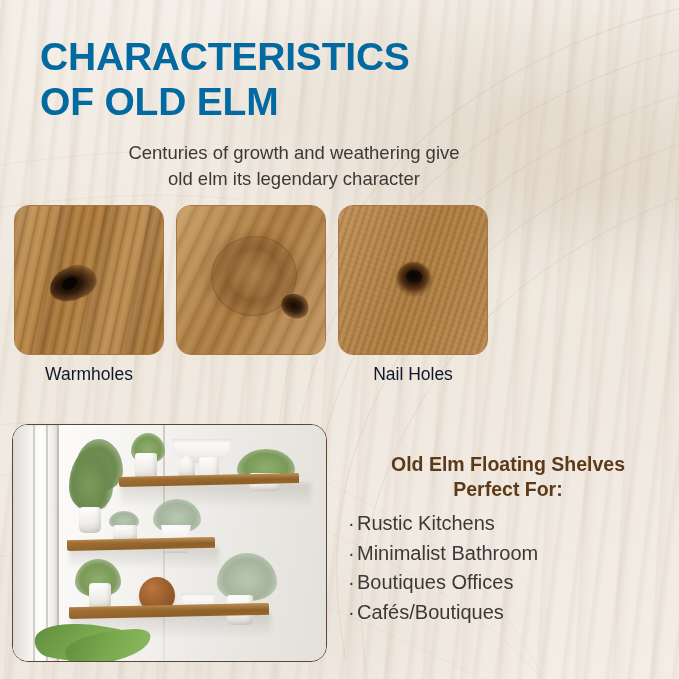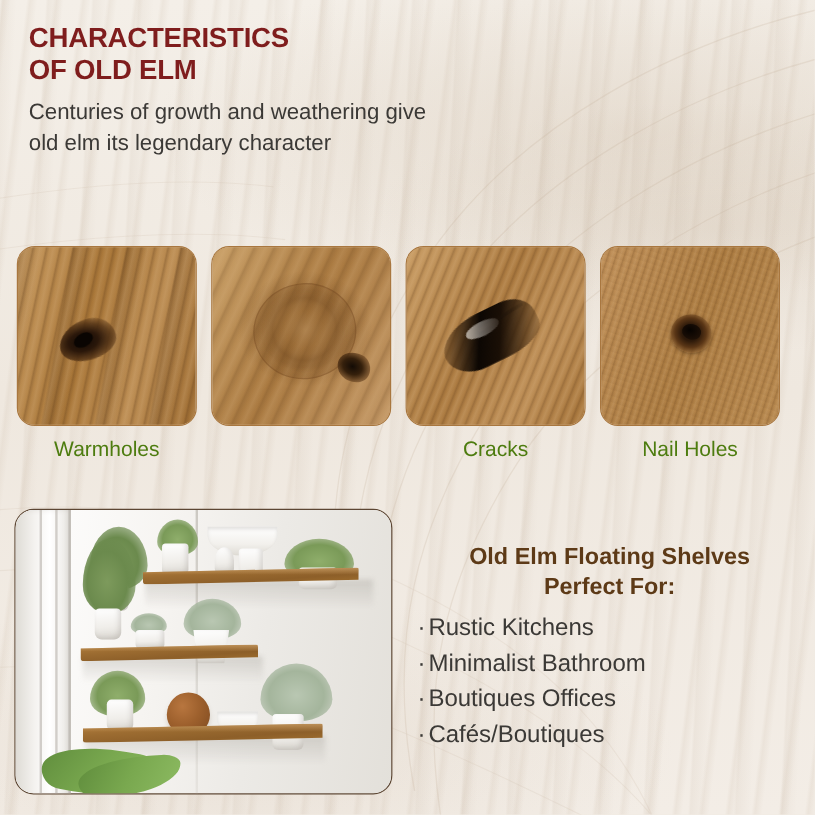--- a/index.html
+++ b/index.html
@@ -56,38 +56,39 @@
   }
 
   
   .header {
     position: absolute;
     left: 24px;
     top: 18px;
     width: 540px;
   }
   .title {
-    margin: 0;
+    margin: 16px;
     font-family: "Liberation Sans", sans-serif;
     font-weight: bold;
-    font-size: 23px;
+    font-size: 39px;
     line-height: 1.16;
     letter-spacing: -0.2px;
-    color: #7f1d1d;
+    color: #0369a1;
     text-transform: uppercase;
     white-space: pre-line;
   }
   .subtitle {
     margin: 9px 0 0 0;
     font-family: "Liberation Sans", sans-serif;
     font-weight: normal;
     font-size: 18.5px;
     line-height: 1.38;
     color: #3b3936;
     white-space: pre-line;
+    text-align: center;
   }
 
   
   .swatch-row {
     position: absolute;
     left: 14px;
     top: 205px;
     width: 651px;
     display: flex;
     gap: 12px;
@@ -102,21 +103,21 @@
     border-radius: 15px;
     border: 1.5px solid #a9773f;
     overflow: hidden;
     box-sizing: border-box;
   }
   .swatch-label {
     margin-top: 9px;
     text-align: center;
     font-family: "Liberation Sans", sans-serif;
     font-size: 17.5px;
-    color: #4d7c0f;
+    color: #0f172a;
     line-height: 1.2;
   }
 
   
   .wood-base {
     position: absolute;
     inset: 0;
   }
   .wood-1 {
     background-color: #b08048;
@@ -436,28 +437,20 @@
     </div>
 
     <div class="swatch">
       <div class="swatch-img">
         <div class="wood-base wood-2"></div>
         <div class="defect knot-ring"></div>
         <div class="defect knot-dark"></div>
       </div>
     </div>
 
-    <div class="swatch">
-      <div class="swatch-img">
-        <div class="wood-base wood-3"></div>
-        <div class="defect crack"></div>
-        <div class="defect crack-shine"></div>
-      </div>
-      <div class="swatch-label">Cracks</div>
-    </div>
 
     <div class="swatch">
       <div class="swatch-img">
         <div class="wood-base wood-4"></div>
         <div class="defect nail-hole"></div>
       </div>
       <div class="swatch-label">Nail Holes</div>
     </div>
 
   </div>

